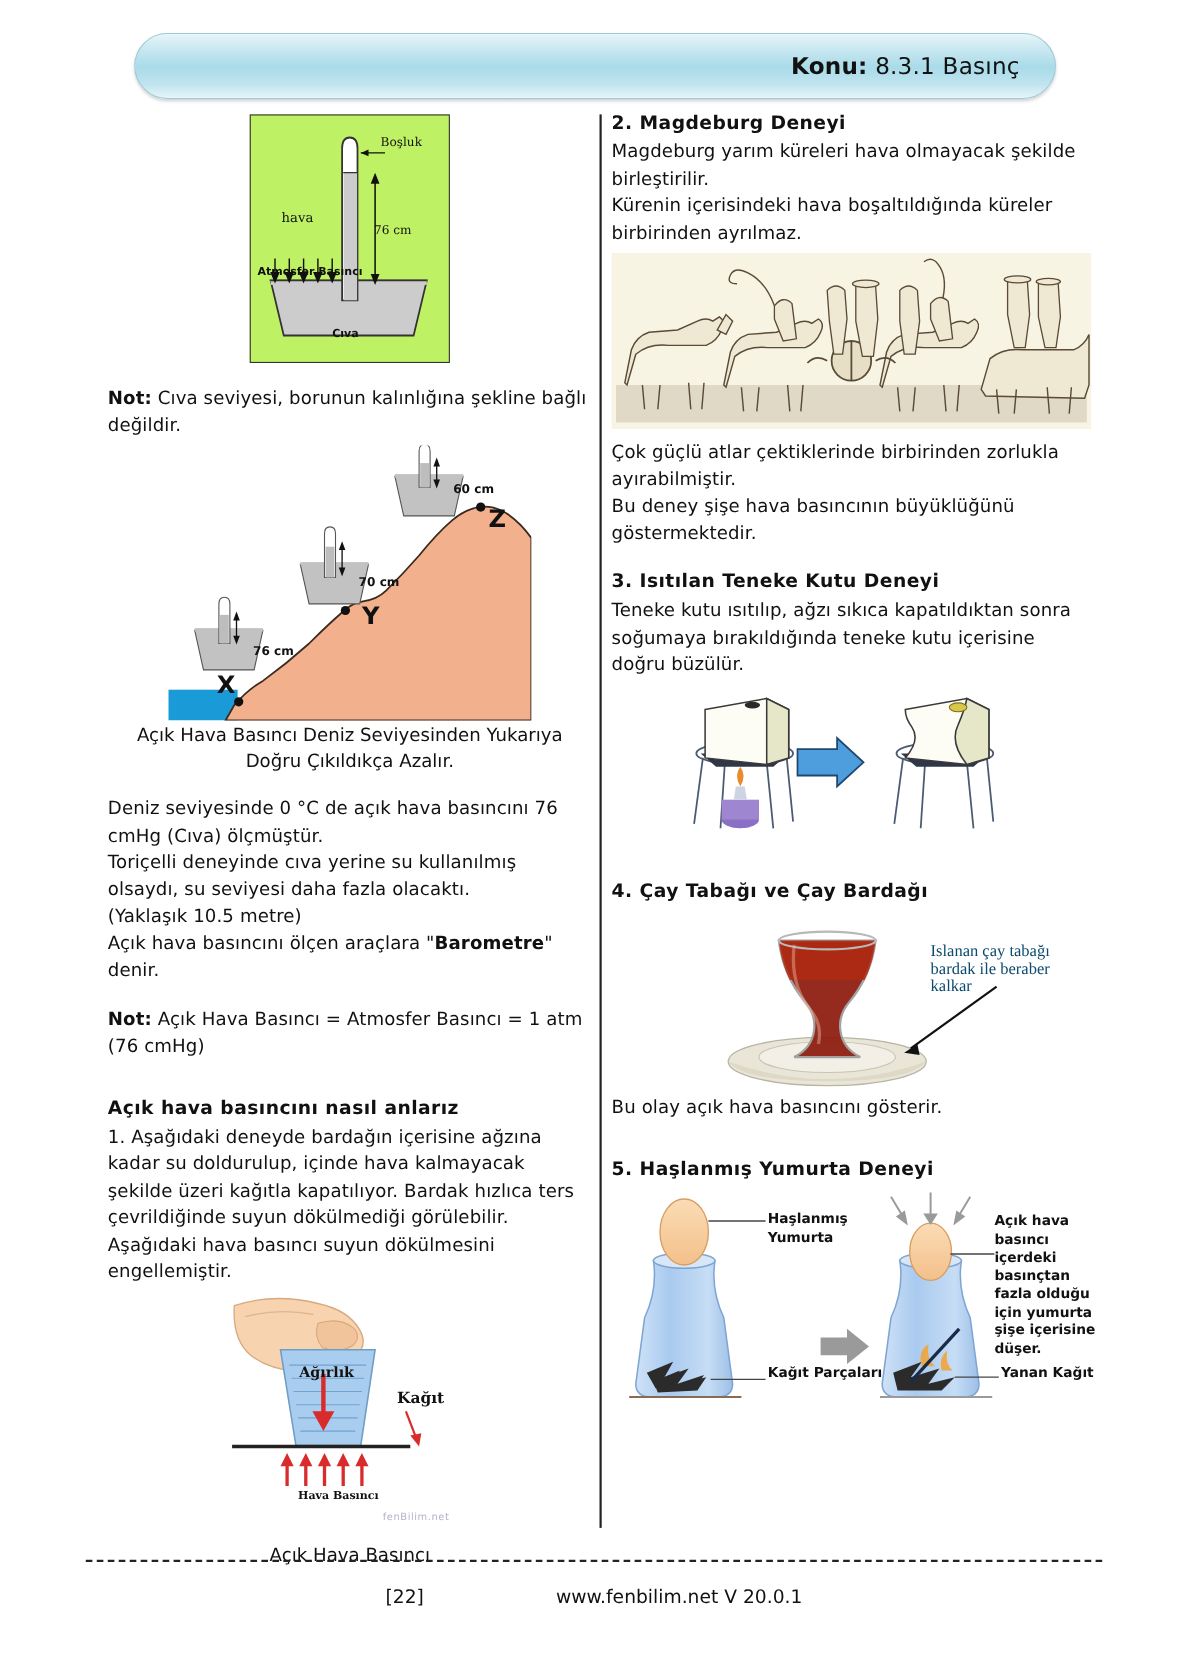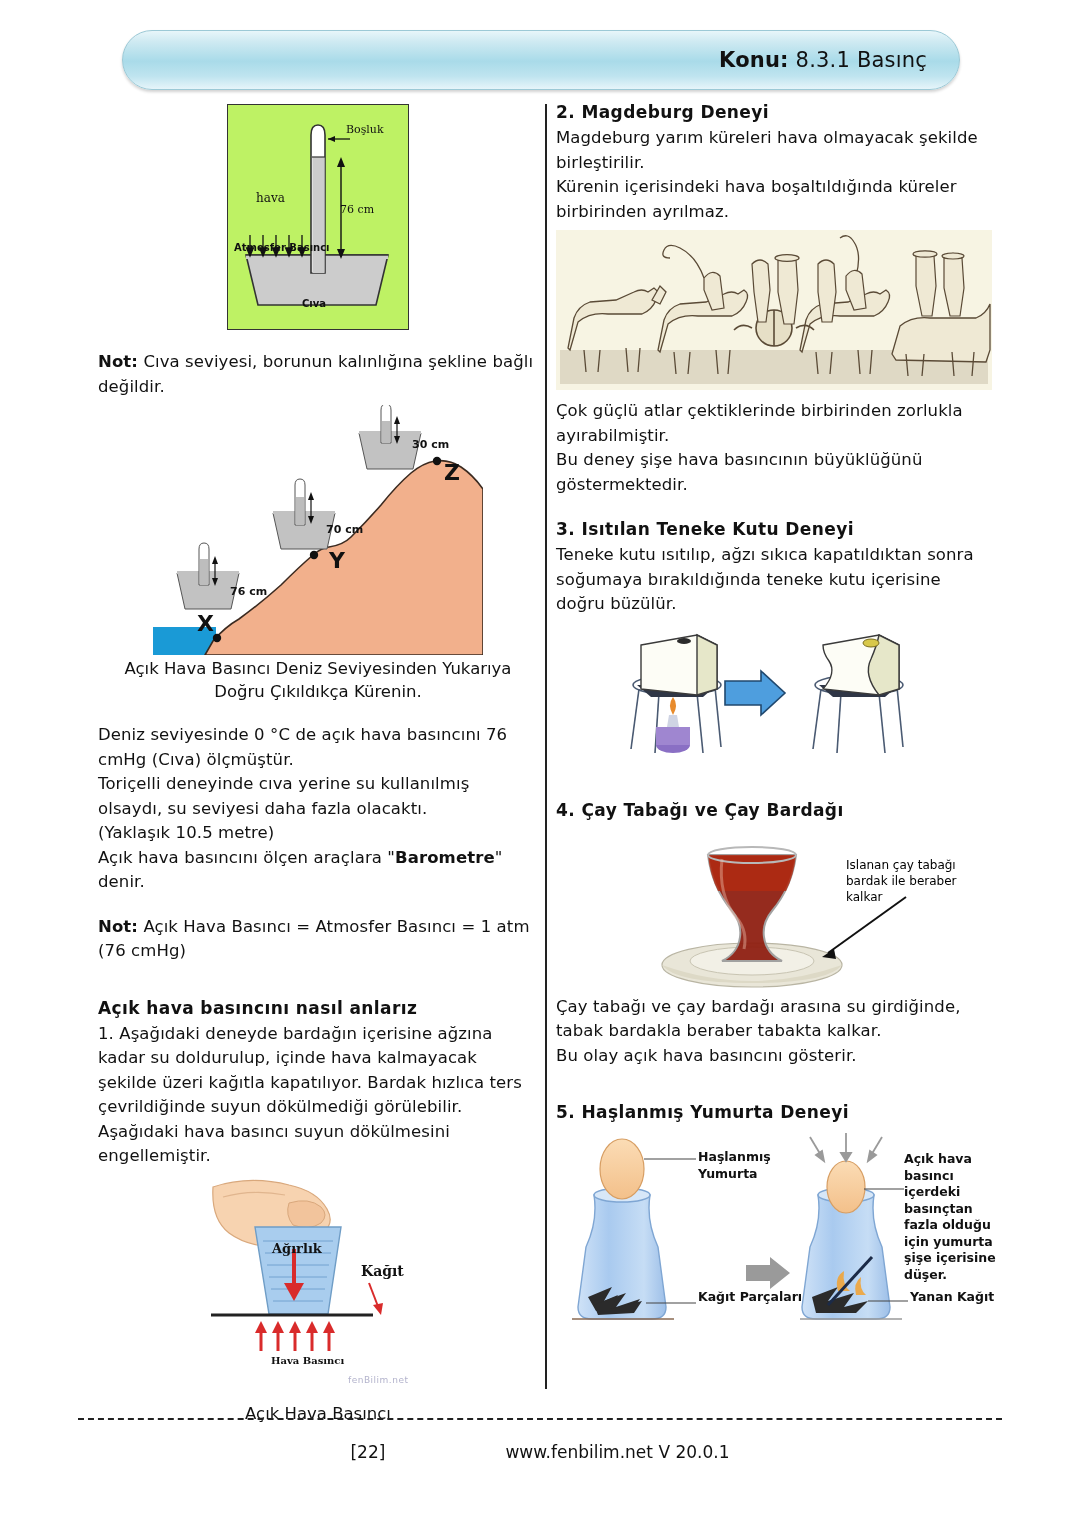--- a/index.html
+++ b/index.html
@@ -49,21 +49,21 @@
 
   
   .fig-glass{position:relative;width:250px;height:215px;margin:10px auto 2px auto;}
   .fb-label{position:absolute;font-family:"DejaVu Serif","Liberation Serif",serif;font-weight:bold;}
   .watermark{position:absolute;font-size:9px;color:#b3b3cc;letter-spacing:.5px;}
 
   
   .fig-magdeburg{width:436px;height:160px;margin:6px 0 0 0;background:#f7f4e3;position:relative;overflow:hidden;}
   .fig-can{width:330px;height:155px;margin:6px auto 0 auto;position:relative;}
   .fig-tea{width:436px;height:170px;margin:2px 0 0 0;position:relative;}
-  .tea-note{position:absolute;font-size:12px;line-height:16px;color:#000000;}
+  .tea-note{position:absolute;font-size:15px;line-height:16px;color:#0c4a6e;font-family:Liberation Serif, serif;}
   .fig-egg{width:436px;height:235px;margin:4px 0 0 0;position:relative;}
   .egg-note{position:absolute;font-size:12.5px;line-height:16.5px;color:#111;font-weight:600;}
 
   
   .footer-rule{position:absolute;left:78px;top:1418px;width:924px;height:0;
     border-top:2px dashed #222;}
   .footer-row{position:absolute;left:0;top:1442px;width:1080px;display:flex;justify-content:center;gap:120px;font-size:17px;}
   .footer-page{}
   .footer-site{}
 </style>
@@ -167,27 +167,27 @@
             <rect x="2" y="16" width="62" height="3" fill="#c2c2c2"></rect>
             <path d="M24 -5 q0 -6 5 -6 q5 0 5 6 L34 28 L24 28 Z" fill="#fff" stroke="#555" stroke-width="1"></path>
             <rect x="25" y="6" width="8" height="22" fill="#bdbdbd"></rect>
             <line x1="40" y1="4" x2="40" y2="26" stroke="#111" stroke-width="1.2"></line>
             <polygon points="40,1 37,9 43,9" fill="#111"></polygon>
               <polygon points="40,29 37,21 43,21" fill="#111"></polygon>
           </g>
         </svg>
         <span class="lbl" style="left:77px;top:180px;font-size:11px;font-family:'DejaVu Sans',sans-serif;font-weight:bold;">76 cm</span>
         <span class="lbl" style="left:173px;top:118px;font-size:11px;font-family:'DejaVu Sans',sans-serif;font-weight:bold;">70 cm</span>
-        <span class="lbl" style="left:259px;top:33px;font-size:11px;font-family:'DejaVu Sans',sans-serif;font-weight:bold;">30 cm</span>
+        <span class="lbl" style="left:259px;top:33px;font-size:11px;font-family:'DejaVu Sans',sans-serif;font-weight:bold;">60 cm</span>
         <span class="mtn-letter" style="left:44px;top:206px;">X</span>
         <span class="mtn-letter" style="left:176px;top:143px;">Y</span>
         <span class="mtn-letter" style="left:291px;top:55px;">Z</span>
       </div>
 
-      <p class="fig-caption">Açık Hava Basıncı Deniz Seviyesinden Yukarıya Doğru Çıkıldıkça Kürenin.</p>
+      <p class="fig-caption">Açık Hava Basıncı Deniz Seviyesinden Yukarıya Doğru Çıkıldıkça Azalır.</p>
 
       <div class="gap-m"></div>
 
       <p class="body-text">Deniz seviyesinde 0 °C de açık hava basıncını 76 cmHg (Cıva) ölçmüştür.</p>
       <p class="body-text">Toriçelli deneyinde cıva yerine su kullanılmış olsaydı, su seviyesi daha fazla olacaktı.</p>
       <p class="body-text">(Yaklaşık 10.5 metre)</p>
       <p class="body-text"><span>Açık hava basıncını ölçen araçlara "</span><b>Barometre</b><span>" denir.</span></p>
 
       <div class="gap-m"></div>
 
@@ -368,21 +368,20 @@
 
           <ellipse cx="196" cy="30" rx="44" ry="8" fill="none" stroke="#b8b8b8" stroke-width="2"></ellipse>
           <path d="M166 34 Q162 70 180 92 Q192 106 188 124" fill="none" stroke="#e8b7a6" stroke-width="3" opacity=".45"></path>
 
           <line x1="350" y1="72" x2="272" y2="128" stroke="#111" stroke-width="2"></line>
           <polygon points="266,132 278,124 280,134" fill="#111"></polygon>
         </svg>
         <div class="tea-note" style="left:290px;top:32px;width:140px;">Islanan çay tabağı bardak ile beraber kalkar</div>
       </div>
 
-      <p class="body-text">Çay tabağı ve çay bardağı arasına su girdiğinde, tabak bardakla beraber tabakta kalkar.</p>
       <p class="body-text">Bu olay açık hava basıncını gösterir.</p>
 
       <div class="gap-l"></div>
 
       <p class="sec-head">5. Haşlanmış Yumurta Deneyi</p>
 
       <div class="fig-egg">
         <svg width="436" height="230" viewBox="0 0 436 230">
           <defs>
             <linearGradient id="bottleGrad" x1="0" y1="0" x2="1" y2="0">

